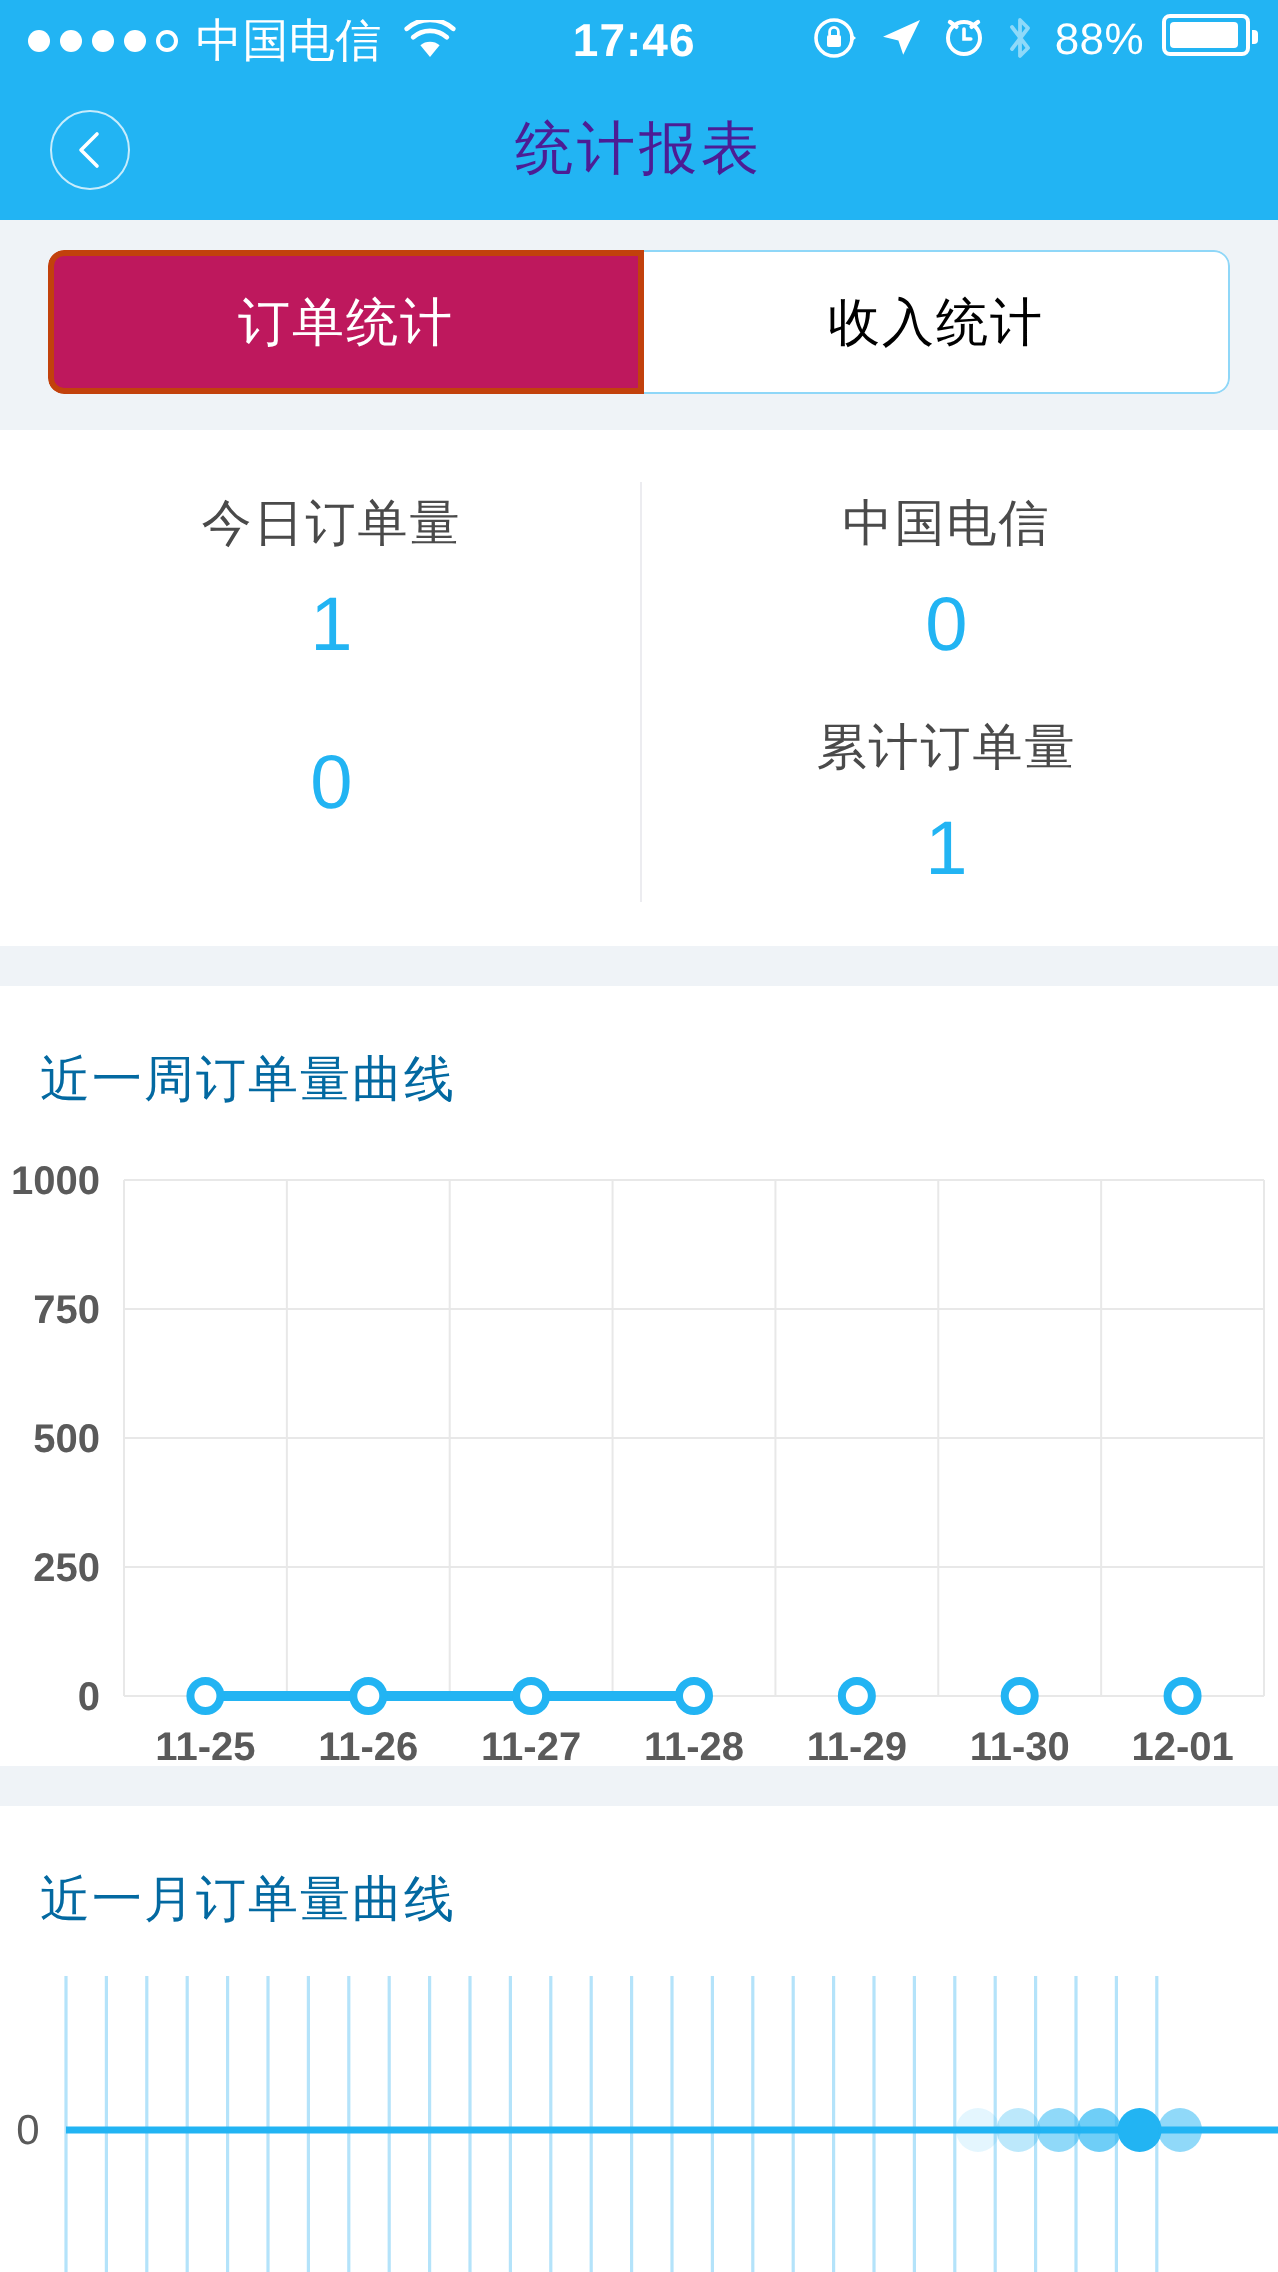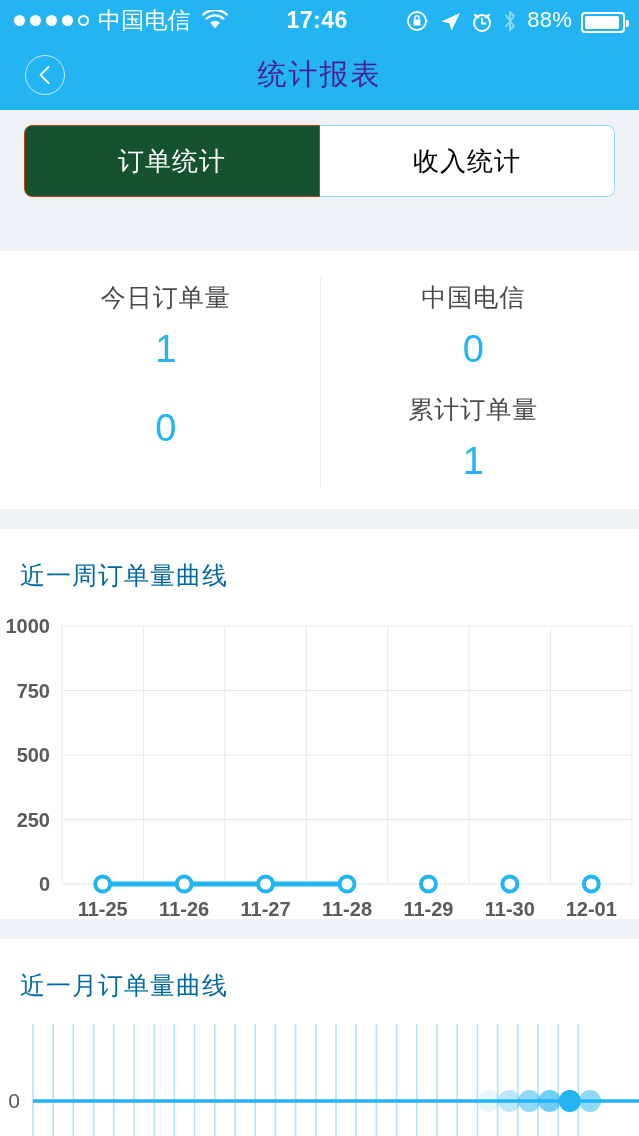--- a/index.html
+++ b/index.html
@@ -17,21 +17,21 @@
     display: flex; align-items: center; padding: 0 14px;
     font-size: 22px; letter-spacing: .2px; gap: 26px;
   }
   .sb-left { display: flex; align-items: center; gap: 7px; flex: 0 0 auto; }
   .sig-dots { display: flex; align-items: center; gap: 5px; }
   .sig-dots i { width: 11px; height: 11px; border-radius: 50%; background: #fff; display: block; }
   .sig-dots i.hollow { background: transparent; border: 2px solid #fff; width: 11px; height: 11px; }
   .carrier { font-size: 23px; margin-left: 2px; }
   .wifi { margin-left: 4px; display: inline-block; }
   .sb-center { flex: 1 1 auto; text-align: center; font-size: 23px; font-weight: 600; letter-spacing: .5px; }
-  .sb-right { display: flex; align-items: flex-end; gap: 9px; flex: 0 0 auto; }
+  .sb-right { display: flex; align-items: flex-start; gap: 9px; flex: 0 0 auto; }
   .batt-pct { font-size: 22px; }
   .batt {
     width: 44px; height: 21px; border: 2px solid #fff; border-radius: 4px;
     position: relative; display: inline-block;
   }
   .batt::after {
     content: ""; position: absolute; right: -6px; top: 6px;
     width: 3px; height: 7px; background: #fff; border-radius: 0 2px 2px 0;
   }
   .batt > span { position: absolute; left: 2px; top: 2px; bottom: 2px; width: 86%; background: #fff; border-radius: 2px; }
@@ -51,31 +51,31 @@
     width: 100%; text-align: center; font-size: 29px; font-weight: 400; letter-spacing: 2px;
   }
 
   
   .tabs-wrap { background: #eff3f7; padding: 15px 24px 18px; }
   .tabs { display: flex; height: 72px; border-radius: 8px; overflow: hidden; }
   .tab {
     flex: 1; display: flex; align-items: center; justify-content: center;
     font-size: 26px; letter-spacing: 1px; cursor: pointer;
   }
-  .tab.active { background: #14532d; color: #fff; border: 1px solid #c2410c; }
+  .tab.active { background: #be185d; color: #fff; border: 3px solid #c2410c; }
   .tab.inactive { background: #fff; color: #000000; border: 1px solid #8fd7f8; border-left: none; }
   .tabs .tab:first-child { border-radius: 8px 0 0 8px; }
   .tabs .tab:last-child { border-radius: 0 8px 8px 0; }
 
   
   .card { background: #fff; }
   .gap { height: 20px; background: #eff3f7; }
 
   
-  .stats { position: relative; padding: 18px 12px 16px; margin-top: 36px; }
+  .stats { position: relative; padding: 18px 12px 16px; }
   .stats-grid { display: grid; grid-template-columns: 1fr 1fr; }
   .stat { text-align: center; padding: 12px 0 10px; }
   .stat-label { font-size: 25px; color: #4a4a4a; letter-spacing: 1px; }
   .stat-value { font-size: 38px; color: #22b4f3; margin-top: 14px; font-weight: 300; }
   .stats-divider {
     position: absolute; left: 50%; top: 26px; bottom: 22px; width: 1px; background: #ececf0;
   }
 
   
   .chart-card { padding: 30px 0 0 0; }

